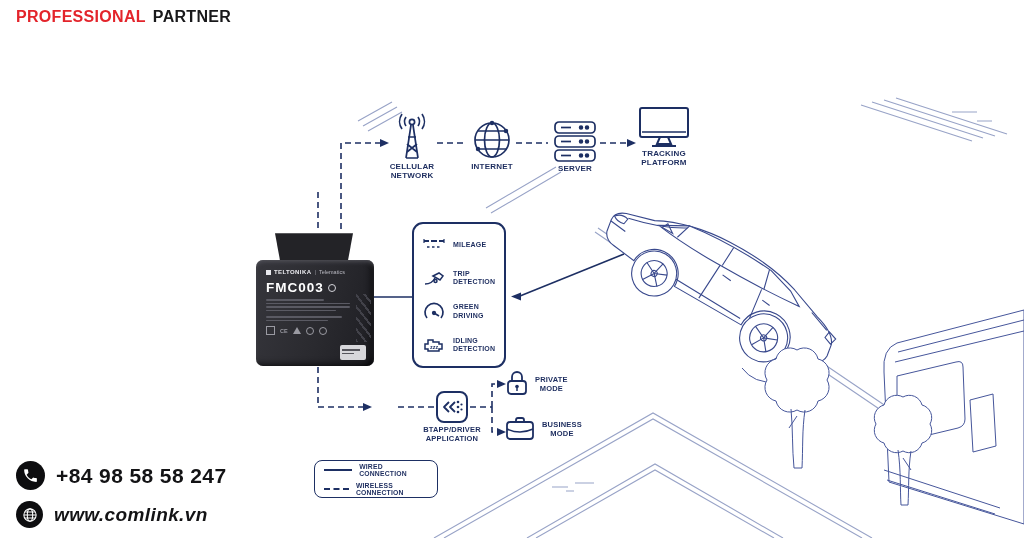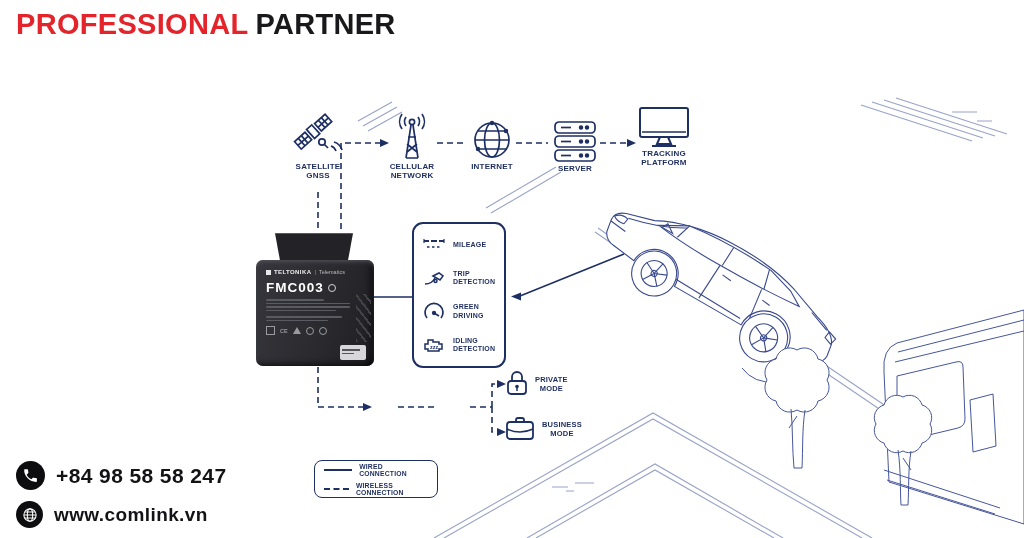--- a/index.html
+++ b/index.html
@@ -2,21 +2,21 @@
 <html><head>
 <meta charset="utf-8">
 <style>
   html,body{margin:0;padding:0;background:#ffffff;}
   body{font-family:"Liberation Sans",sans-serif;}
   .stage{position:relative;width:1024px;height:538px;background:#fff;overflow:hidden;}
   .abs{position:absolute;}
   svg{display:block;}
 
   
-  .brand{left:16px;top:8px;font-size:29px;font-weight:800;letter-spacing:.3px;white-space:nowrap;}
+  .brand{left:16px;top:8px;font-size:16px;font-weight:800;letter-spacing:.3px;white-space:nowrap;}
   .brand .red{color:#e3242b;}
   .brand .blk{color:#19191b;margin-left:7px;}
 
   
   .nlabel{color:#1c2c5e;font-weight:700;font-size:8px;line-height:1.18;text-align:center;letter-spacing:.2px;}
   .node{display:flex;flex-direction:column;align-items:center;}
   .node .icon{display:flex;align-items:center;justify-content:center;}
 
   
   .featbox{left:412px;top:222px;width:94px;height:146px;border:2px solid #1d2f63;border-radius:11px;
@@ -64,21 +64,21 @@
   .dev-vents{position:absolute;right:3px;bottom:24px;width:15px;height:48px;
              background:repeating-linear-gradient(52deg,#45454d 0 2px,transparent 2px 7px);opacity:.9;}
 
   
   .contactrow{display:flex;align-items:center;gap:11px;}
   .cicon{border-radius:50%;background:#0d0d0f;display:flex;align-items:center;justify-content:center;}
   .ctext{color:#131315;font-weight:800;letter-spacing:.4px;white-space:nowrap;text-align:center;}
   .phone-row{left:16px;top:461px;}
   .phone-row .cicon{width:29px;height:29px;}
   .phone-row .ctext{font-size:21px;}
-  .web-row{left:16px;top:501px;}
+  .web-row{left:16px;top:501px;font-style:italic;}
   .web-row .cicon{width:27px;height:27px;}
   .web-row .ctext{font-size:19px;}
 </style>
 </head>
 <body>
 
 <div class="stage">
 
   <svg class="abs" style="left:0;top:0" width="1024" height="538" viewBox="0 0 1024 538">
 
@@ -156,40 +156,20 @@
       <polygon points="363,403 363,411 372,407"></polygon>
       <polygon points="497,380 497,388 506,384"></polygon>
       <polygon points="497,428 497,436 506,432"></polygon>
     </g>
   </svg>
 
   <div class="abs brand">
     <span class="red">PROFESSIONAL</span><span class="blk">PARTNER</span>
   </div>
 
-  <div class="abs node" style="left:284px;top:112px;width:68px">
-    <span class="icon">
-      <svg width="58" height="50" viewBox="0 0 58 50" stroke="#1d2f63" stroke-width="1.7" fill="none">
-        <g transform="rotate(-42 26 18)">
-          <rect x="3" y="13" width="14" height="10"></rect>
-            <path d="M8,13 V23 M12,13 V23 M3,18 H17"></path>
-          <rect x="20" y="12" width="7" height="12"></rect>
-          <rect x="30" y="13" width="14" height="10"></rect>
-            <path d="M35,13 V23 M39,13 V23 M30,18 H44"></path>
-        </g>
-        <circle cx="33" cy="30" r="3.2"></circle>
-          <path d="M35,32 L39,36"></path>
-        <path d="M42,34 a8,8 0 0 1 5,5 M45,30 a12,12 0 0 1 8,8"></path>
-      </svg>
-    </span>
-    <div class="nlabel">
-      <span style="display:block">SATELLITE</span>
-      <span style="display:block">GNSS</span>
-    </div>
-  </div>
 
   <div class="abs node" style="left:378px;top:112px;width:68px">
     <span class="icon">
       <svg width="46" height="50" viewBox="0 0 46 50" stroke="#1d2f63" stroke-width="1.7" fill="none">
         <circle cx="23" cy="10" r="2.6"></circle>
         <path d="M17,46 L22,13 M29,46 L24,13 M18,40 L28,32 M18,32 L28,40 M19,25 L27,25 M17,46 L29,46"></path>
         <path d="M17,14 A8,8 0 0 1 17,5 M13,17 A13,13 0 0 1 13,2"></path>
         <path d="M29,14 A8,8 0 0 0 29,5 M33,17 A13,13 0 0 0 33,2"></path>
       </svg>
     </span>
@@ -333,20 +313,36 @@
         </svg>
       </span>
       <div class="flabel">
         <span style="display:block">IDLING</span>
         <span style="display:block">DETECTION</span>
       </div>
     </div>
   </div>
 
 
+  <div class="abs node" style="left:412px;top:391px;width:80px">
+    <span class="icon" style="width:32px;height:32px;border:2px solid #1d2f63;border-radius:8px;box-sizing:border-box;background:#fff">
+      <svg width="24" height="24" viewBox="0 0 24 24" stroke="#1d2f63" stroke-width="1.8" fill="none" stroke-linejoin="round">
+        <path d="M9,7 L4,12 L9,17 M15,7 L10,12 L15,17"></path>
+        <circle cx="18" cy="7" r="1.3" fill="#1d2f63" stroke="none"></circle>
+          <circle cx="18" cy="12" r="1.3" fill="#1d2f63" stroke="none"></circle>
+          <circle cx="18" cy="17" r="1.3" fill="#1d2f63" stroke="none"></circle>
+        <circle cx="21.5" cy="9.5" r="1.1" fill="#1d2f63" stroke="none"></circle>
+          <circle cx="21.5" cy="14.5" r="1.1" fill="#1d2f63" stroke="none"></circle>
+      </svg>
+    </span>
+    <div class="nlabel" style="font-size:7.5px;margin-top:3px">
+      <span style="display:block">BTAPP/DRIVER</span>
+      <span style="display:block">APPLICATION</span>
+    </div>
+  </div>
 
   <div class="abs modenode" style="left:506px;top:370px">
     <span>
       <svg width="22" height="27" viewBox="0 0 22 27" stroke="#1d2f63" stroke-width="1.8" fill="none">
         <rect x="2" y="11" width="18" height="13" rx="3"></rect>
         <path d="M6,11 V7 a5,5 0 0 1 10,0 V11"></path>
         <circle cx="11" cy="16.5" r="1.8" fill="#1d2f63" stroke="none"></circle>
           <path d="M11,18 v3" stroke-width="1.5"></path>
       </svg>
     </span>

